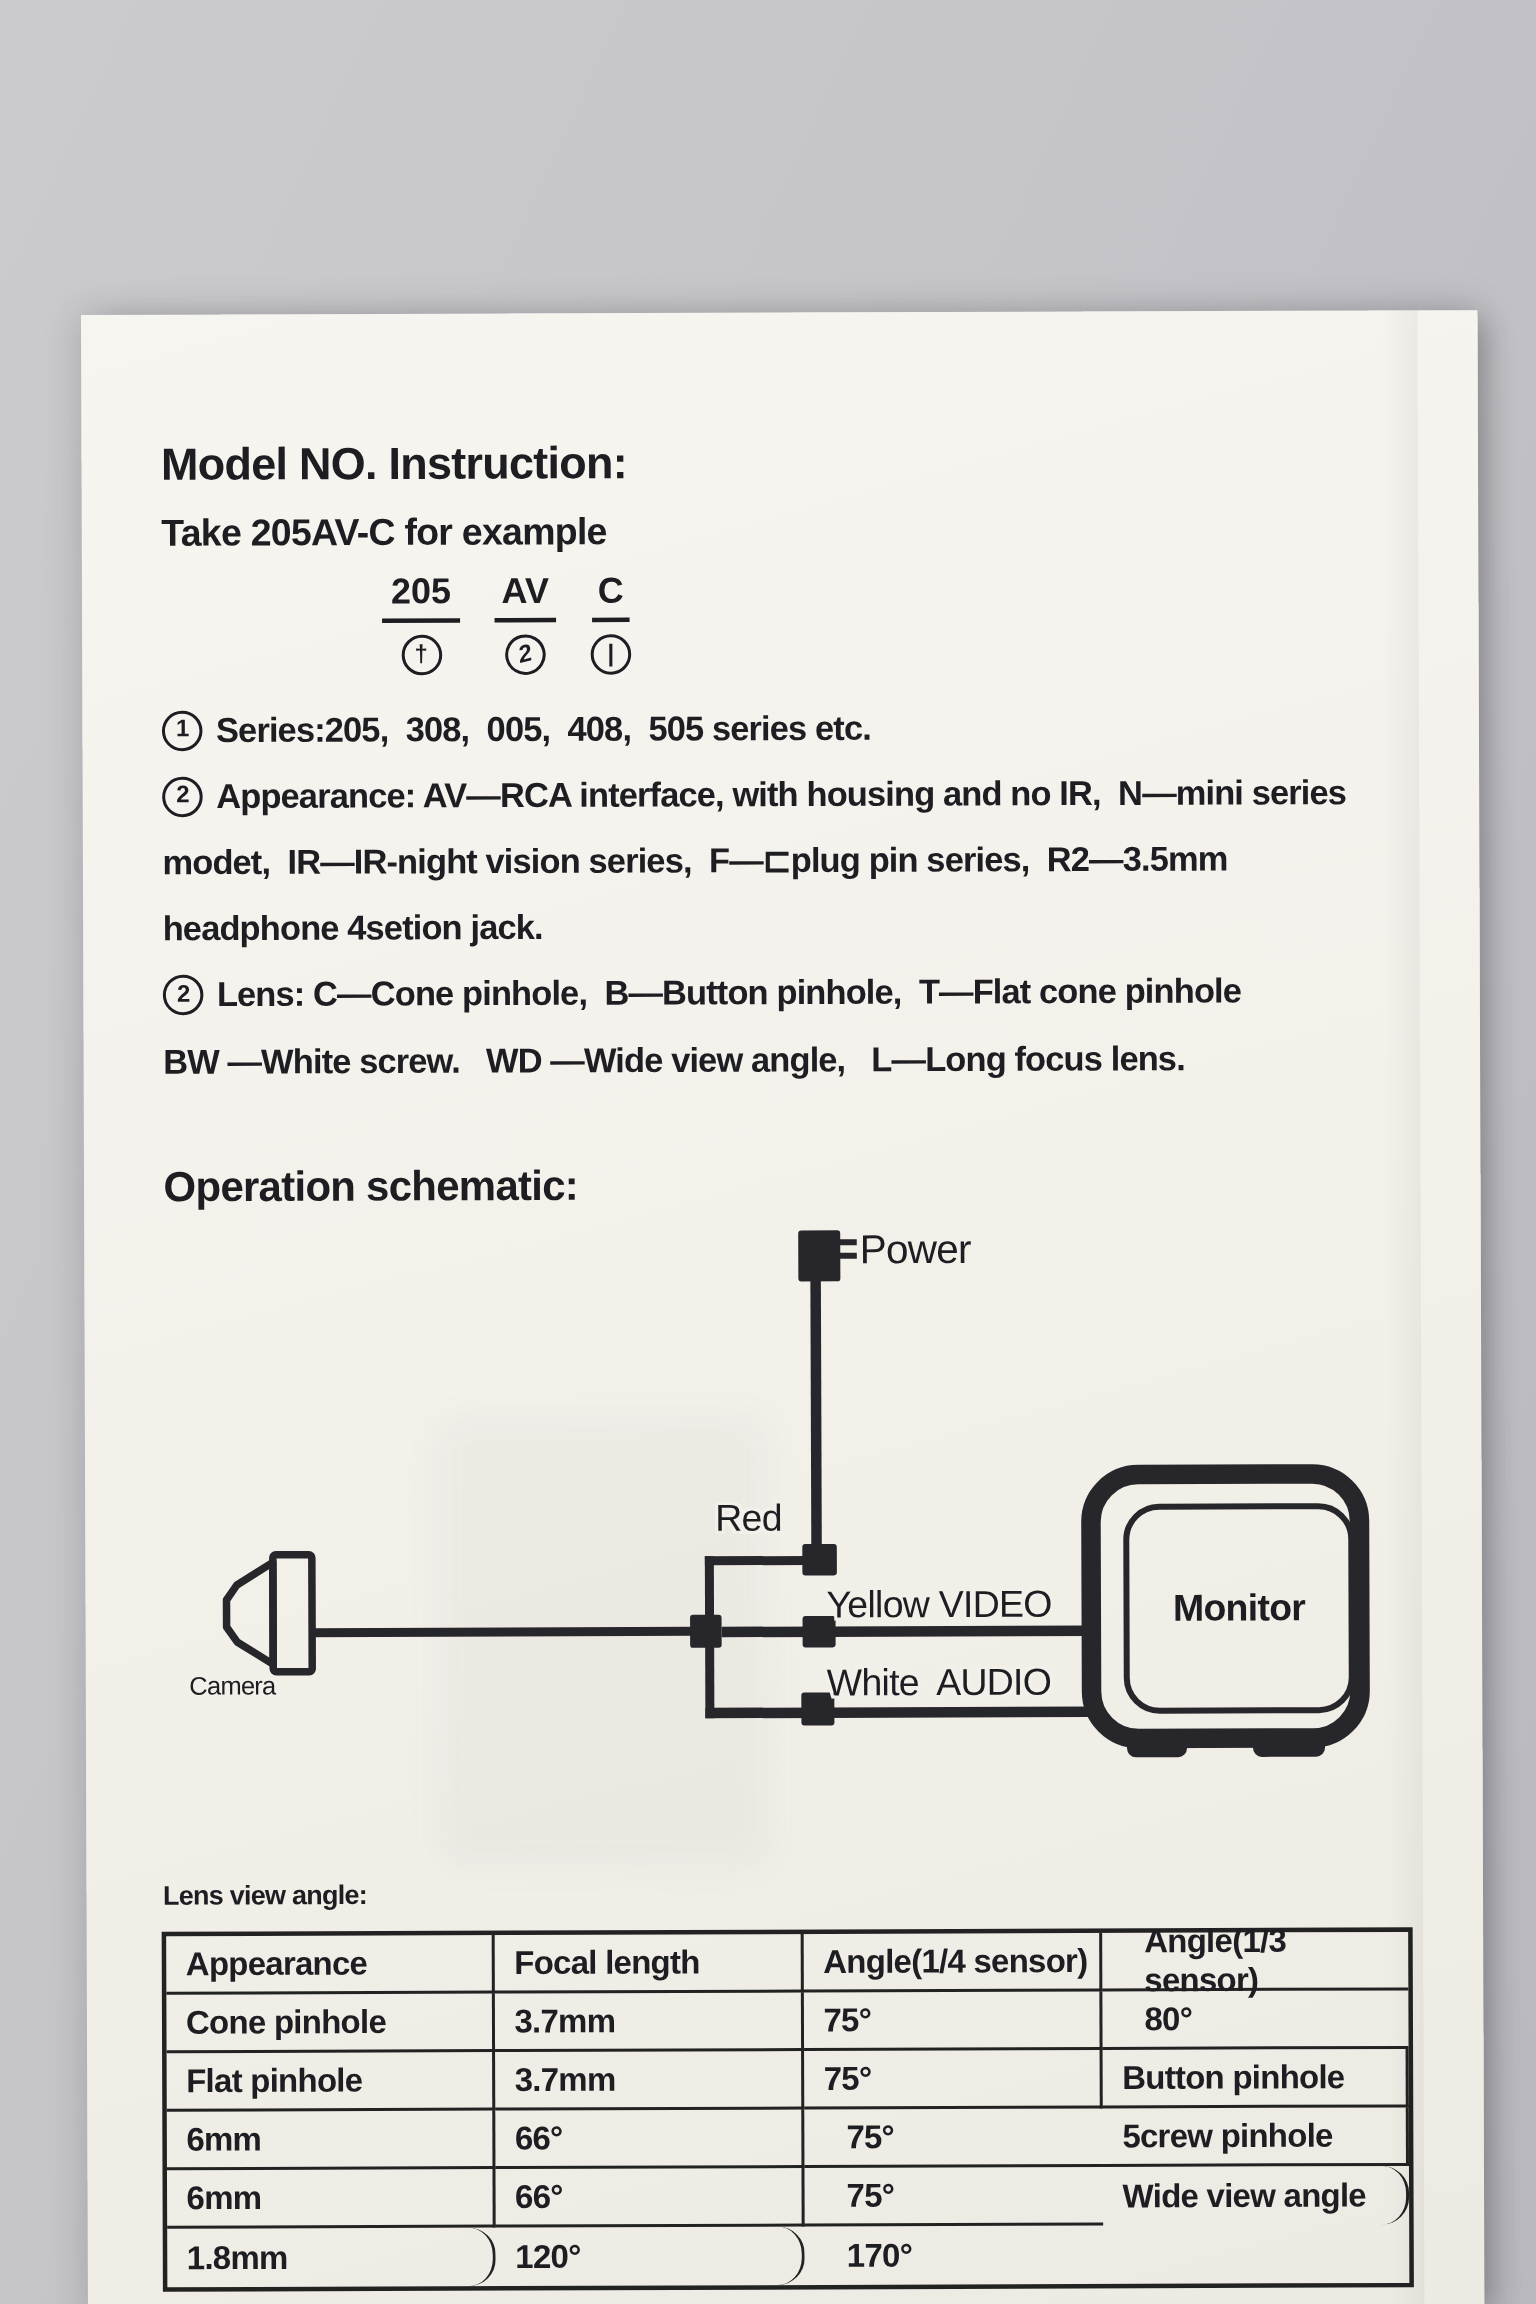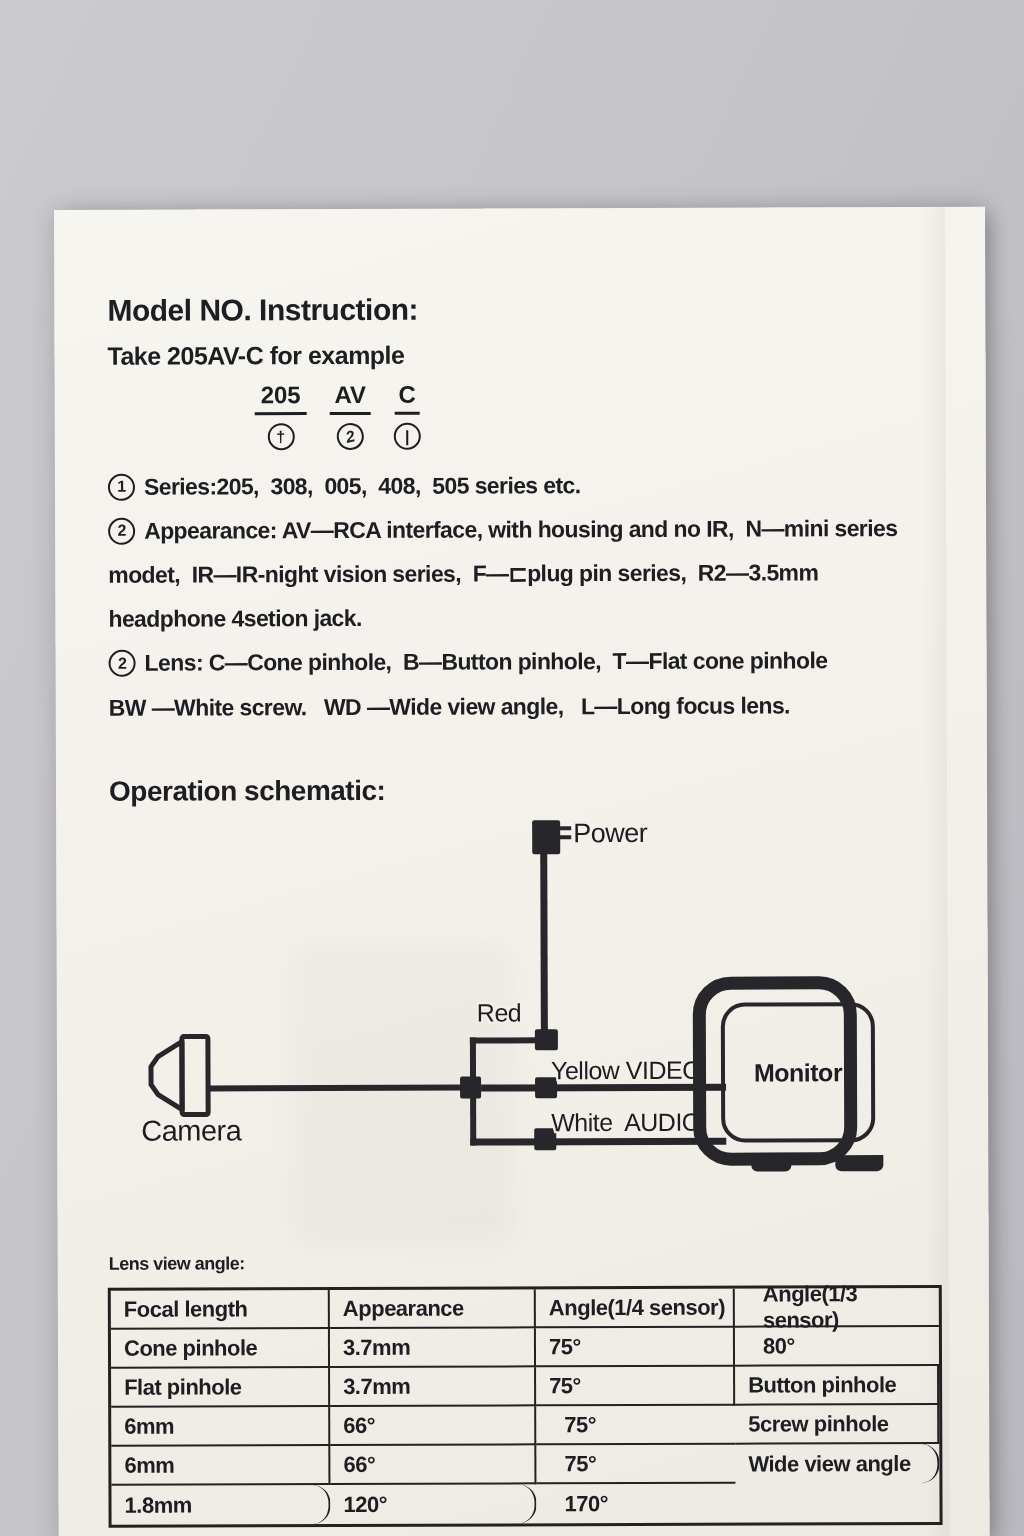--- a/index.html
+++ b/index.html
@@ -27,21 +27,21 @@
           font-size:16px;font-weight:bold;margin-right:9px;flex:none;line-height:1;}
   .mpart{position:absolute;height:31px;border-bottom:3.5px solid #1d1d22;
          text-align:center;font-size:24px;font-weight:bold;}
   .mmark{position:absolute;display:flex;justify-content:center;}
   .mmark .marker{margin-right:0;}
   .tilt{transform:rotate(-14deg);font-style:italic;}
   .wire{position:absolute;background:#26262b;}
   .node{position:absolute;background:#26262b;border-radius:2px;}
   .dlabel{position:absolute;font-size:25px;font-weight:normal;letter-spacing:-.5px;white-space:pre;
           text-shadow:-2px -2px 0 #f3f0ea,2px -2px 0 #f3f0ea,-2px 2px 0 #f3f0ea,2px 2px 0 #f3f0ea;}
-  .monitor{position:absolute;left:636px;top:769px;width:164px;height:189px;
+  .monitor{position:absolute;left:664px;top:769px;width:192px;height:189px;
            border:13px solid #26262b;border-radius:38px;box-sizing:border-box;}
   .screen{position:absolute;left:15px;top:13px;width:154px;height:140px;
           border:4px solid #26262b;border-radius:24px;box-sizing:border-box;
           display:flex;align-items:center;justify-content:center;
           font-size:25px;font-weight:bold;letter-spacing:-.5px;}
   .foot{position:absolute;background:#26262b;border-radius:0 0 6px 6px;}
   .ltable{position:absolute;left:50px;top:1078px;width:834px;height:240px;
           border:3px solid #222;box-sizing:border-box;
           display:grid;grid-template-columns:219px 206px 199px 204px;grid-auto-rows:39px;}
   .cell{border-right:2.5px solid #222;border-bottom:2.5px solid #222;box-sizing:border-box;
@@ -119,35 +119,35 @@
 
     <div class="wire" style="left:413px;top:880px;width:6px;height:57px;"></div>
     <div class="wire" style="left:413px;top:930px;width:256px;height:7px;"></div>
     <div class="node" style="left:477px;top:920px;width:22px;height:22px;"></div>
     <div class="dlabel" style="left:494px;top:900px;">White  AUDIO</div>
 
     <svg class="abs" style="left:82px;top:820px;" width="74" height="92" viewBox="0 0 74 92">
       <rect x="43" y="7" width="26" height="78" rx="2" fill="none" stroke="#26262b" stroke-width="5"></rect>
       <polygon points="43,12 19,27 12,37 12,55 19,65 43,80" fill="none" stroke="#26262b" stroke-width="5" stroke-linejoin="round"></polygon>
     </svg>
-    <div class="dlabel" style="left:84px;top:905px;font-size:29px;">Camera</div>
+    <div class="dlabel" style="left:69px;top:905px;font-size:17px;">Camera</div>
 
     <div class="foot" style="left:694px;top:948px;width:40px;height:16px;"></div>
     <div class="foot" style="left:778px;top:948px;width:48px;height:16px;"></div>
     <div class="monitor">
       <div class="screen">
         <span>Monitor</span>
       </div>
     </div>
 
     <div class="abs h1" style="left:51px;top:1044px;font-size:18px;">Lens view angle:</div>
 
     <div class="ltable">
+      <div class="cell">Appearance</div>
       <div class="cell">Focal length</div>
-      <div class="cell">Appearance</div>
       <div class="cell">Angle(1/4 sensor)</div>
       <div class="cell lastc">Angle(1/3 sensor)</div>
 
       <div class="cell">Cone pinhole</div>
       <div class="cell">3.7mm</div>
       <div class="cell">75°</div>
       <div class="cell lastc">80°</div>
 
       <div class="cell">Flat pinhole</div>
       <div class="cell">3.7mm</div>

